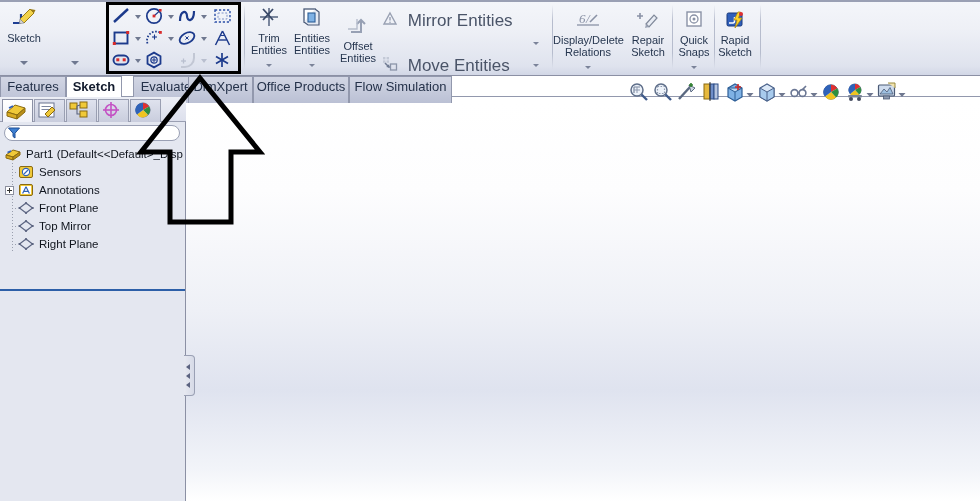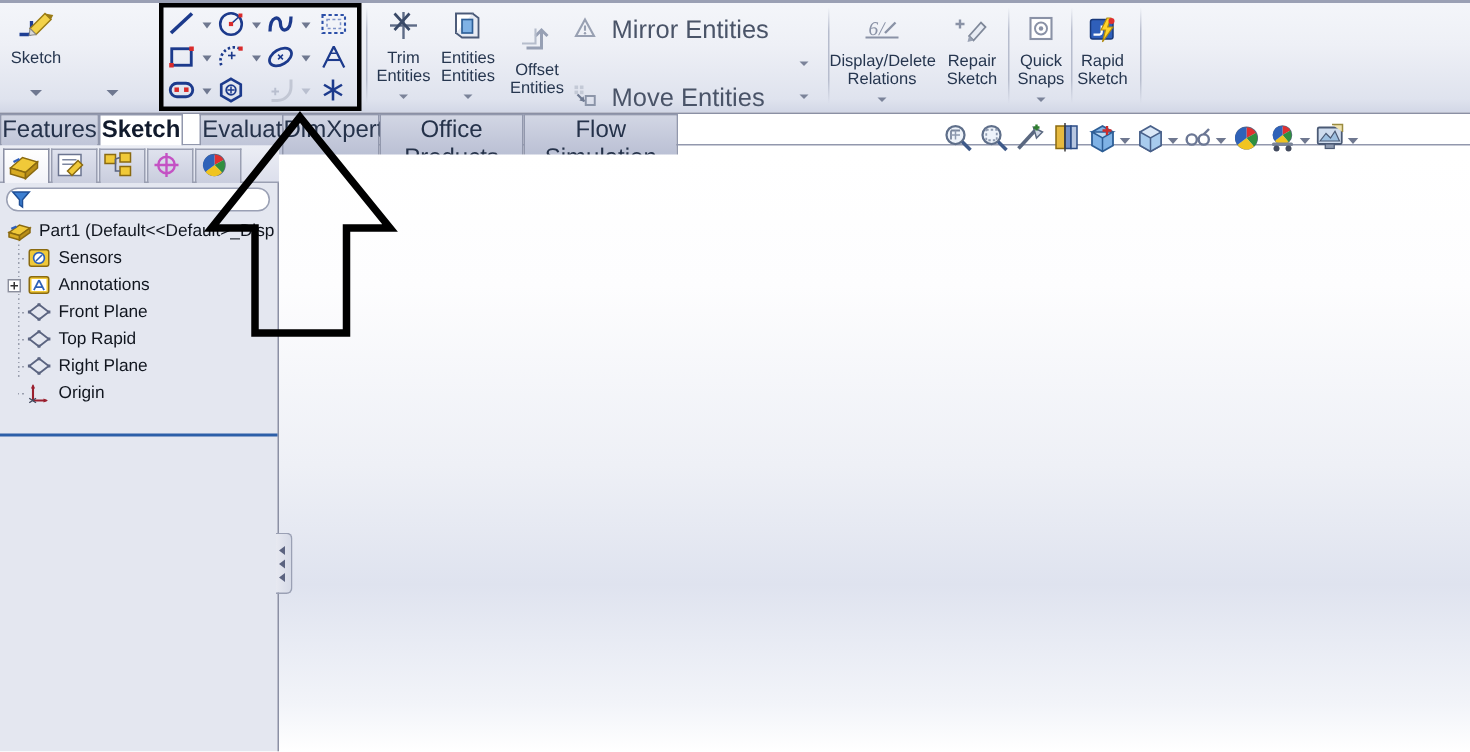--- a/index.html
+++ b/index.html
@@ -47,21 +47,21 @@
   .tool{position:absolute;width:22px;height:20px;}
   .toolcar{position:absolute;width:8px;height:20px;}
 
   
   .tabbar{
     position:absolute;left:0;top:76px;width:980px;height:21px;
     background:#ffffff;
   }
   .tab{
     position:absolute;top:0;height:32px;line-height:19px;
-    font-size:16px;color:#25324a;text-align:center;
+    font-size:13px;color:#25324a;text-align:center;
     background:linear-gradient(to bottom,#d2d6e4 0%,#c3c8da 55%,#b7bdd2 100%);
     border:1px solid #9298ad;border-bottom:1px solid #8f95aa;
     box-sizing:border-box;cursor:default;
   }
   .tab.active{
     background:#ffffff;border-bottom:1px solid #ffffff;color:#111a2c;font-weight:bold;
   }
   .tabbar .underline{position:absolute;left:0;top:20px;width:980px;height:1px;background:#9298ad;}
   .tabbar .underwhite{position:absolute;left:0;top:20px;height:1px;background:#fff;}
 
@@ -669,51 +669,38 @@
         <span class="dashstub"></span>
         <span class="ticon">
           <svg width="16" height="14" viewBox="0 0 16 14">
             <polygon points="8,2 14.5,7 8,12 1.5,7" fill="none" stroke="#5b6480" stroke-width="1.2"></polygon>
             <rect x="7" y="1.2" width="2" height="2" fill="#5b6480"></rect>
             <rect x="13.6" y="6" width="2" height="2" fill="#5b6480"></rect>
             <rect x="7" y="10.8" width="2" height="2" fill="#5b6480"></rect>
             <rect x="0.6" y="6" width="2" height="2" fill="#5b6480"></rect>
           </svg>
         </span>
-        <span class="tlabel">Top Rapid</span>
+        <span class="tlabel">Top Mirror</span>
       </div>
 
       <div class="trow">
         <span class="dashline"></span>
         <span class="dashstub"></span>
         <span class="ticon">
           <svg width="16" height="14" viewBox="0 0 16 14">
             <polygon points="8,2 14.5,7 8,12 1.5,7" fill="none" stroke="#5b6480" stroke-width="1.2"></polygon>
             <rect x="7" y="1.2" width="2" height="2" fill="#5b6480"></rect>
             <rect x="13.6" y="6" width="2" height="2" fill="#5b6480"></rect>
             <rect x="7" y="10.8" width="2" height="2" fill="#5b6480"></rect>
             <rect x="0.6" y="6" width="2" height="2" fill="#5b6480"></rect>
           </svg>
         </span>
         <span class="tlabel">Right Plane</span>
       </div>
 
-      <div class="trow">
-        <span class="dashstub"></span>
-        <span class="ticon">
-          <svg width="16" height="14" viewBox="0 0 16 14">
-            <line x1="4" y1="12" x2="4" y2="2" stroke="#9a1f2e" stroke-width="1.4"></line>
-            <polygon points="4,1 2.6,4 5.4,4" fill="#9a1f2e"></polygon>
-            <line x1="4" y1="12" x2="13" y2="12" stroke="#9a1f2e" stroke-width="1.4"></line>
-            <polygon points="14,12 11,10.6 11,13.4" fill="#9a1f2e"></polygon>
-            <path d="M1.5 13.5 L6 10.5 M1.5 10.5 L6 13.5" stroke="#444c60" stroke-width="1"></path>
-          </svg>
-        </span>
-        <span class="tlabel">Origin</span>
-      </div>
     </div>
 
     <div class="treesplit"></div>
   </div>
 
   <div class="viewport"></div>
 
   <div class="handle">
     <span class="harrow" style="top:8px;"></span>
     <span class="harrow" style="top:17px;"></span>

